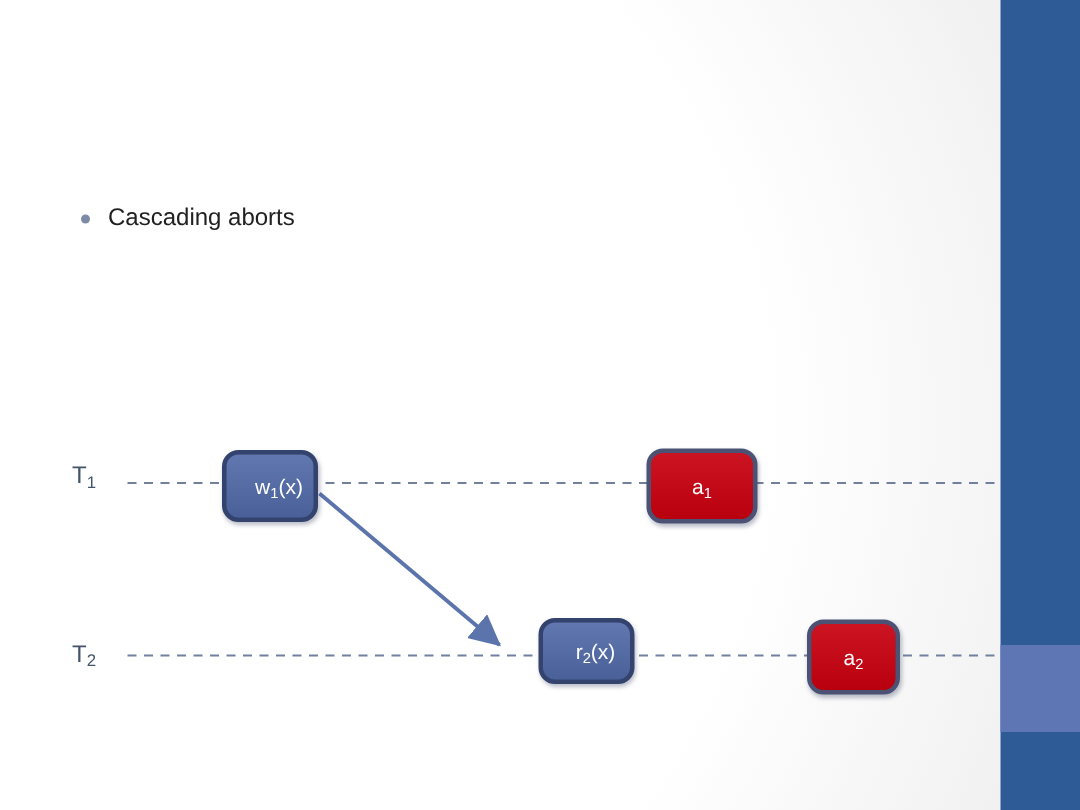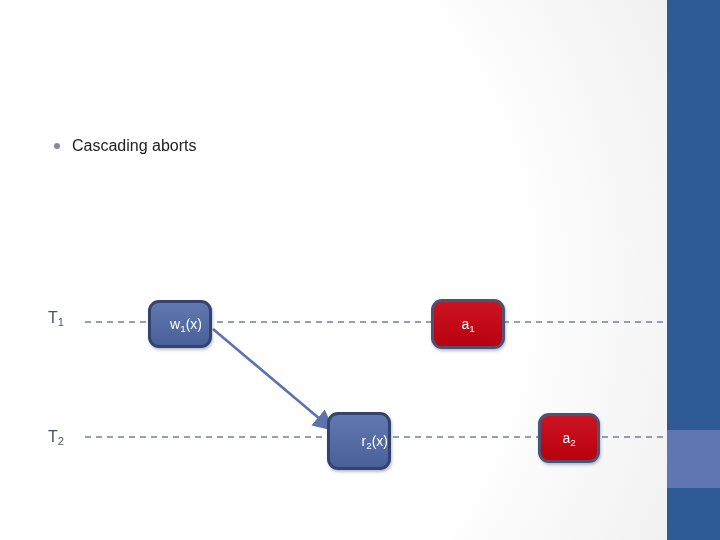--- a/index.html
+++ b/index.html
@@ -108,21 +108,21 @@
     border: 3px solid var(--box-blue-border, #33436E);
     padding-left: 12px;
   }
   .event-box.red {
     background-color: var(--box-red-fill, #C7000F);
     background-image: linear-gradient(180deg, rgba(255,255,255,0.08), rgba(0,0,0,0.07));
     border: 3px solid var(--box-red-border, #4B5273);
   }
   .event-w1x { left: 148px; top: 300px; width: 64px; height: 48px; }
   .event-a1  { left: 431px; top: 299px; width: 74px; height: 50px; }
-  .event-r2x { left: 327px; top: 412px; width: 64px; height: 58px; justify-content: flex-end; }
+  .event-r2x { left: 359px; top: 412px; width: 64px; height: 44px; }
   .event-a2  { left: 498px; top: 413px; width: 62px; height: 50px; margin-left: 40px; }
 </style>
 </head>
 <body>
 
 <div class="slide">
 
 
   <div class="bullet-item">
     <span class="bullet-dot"></span>

